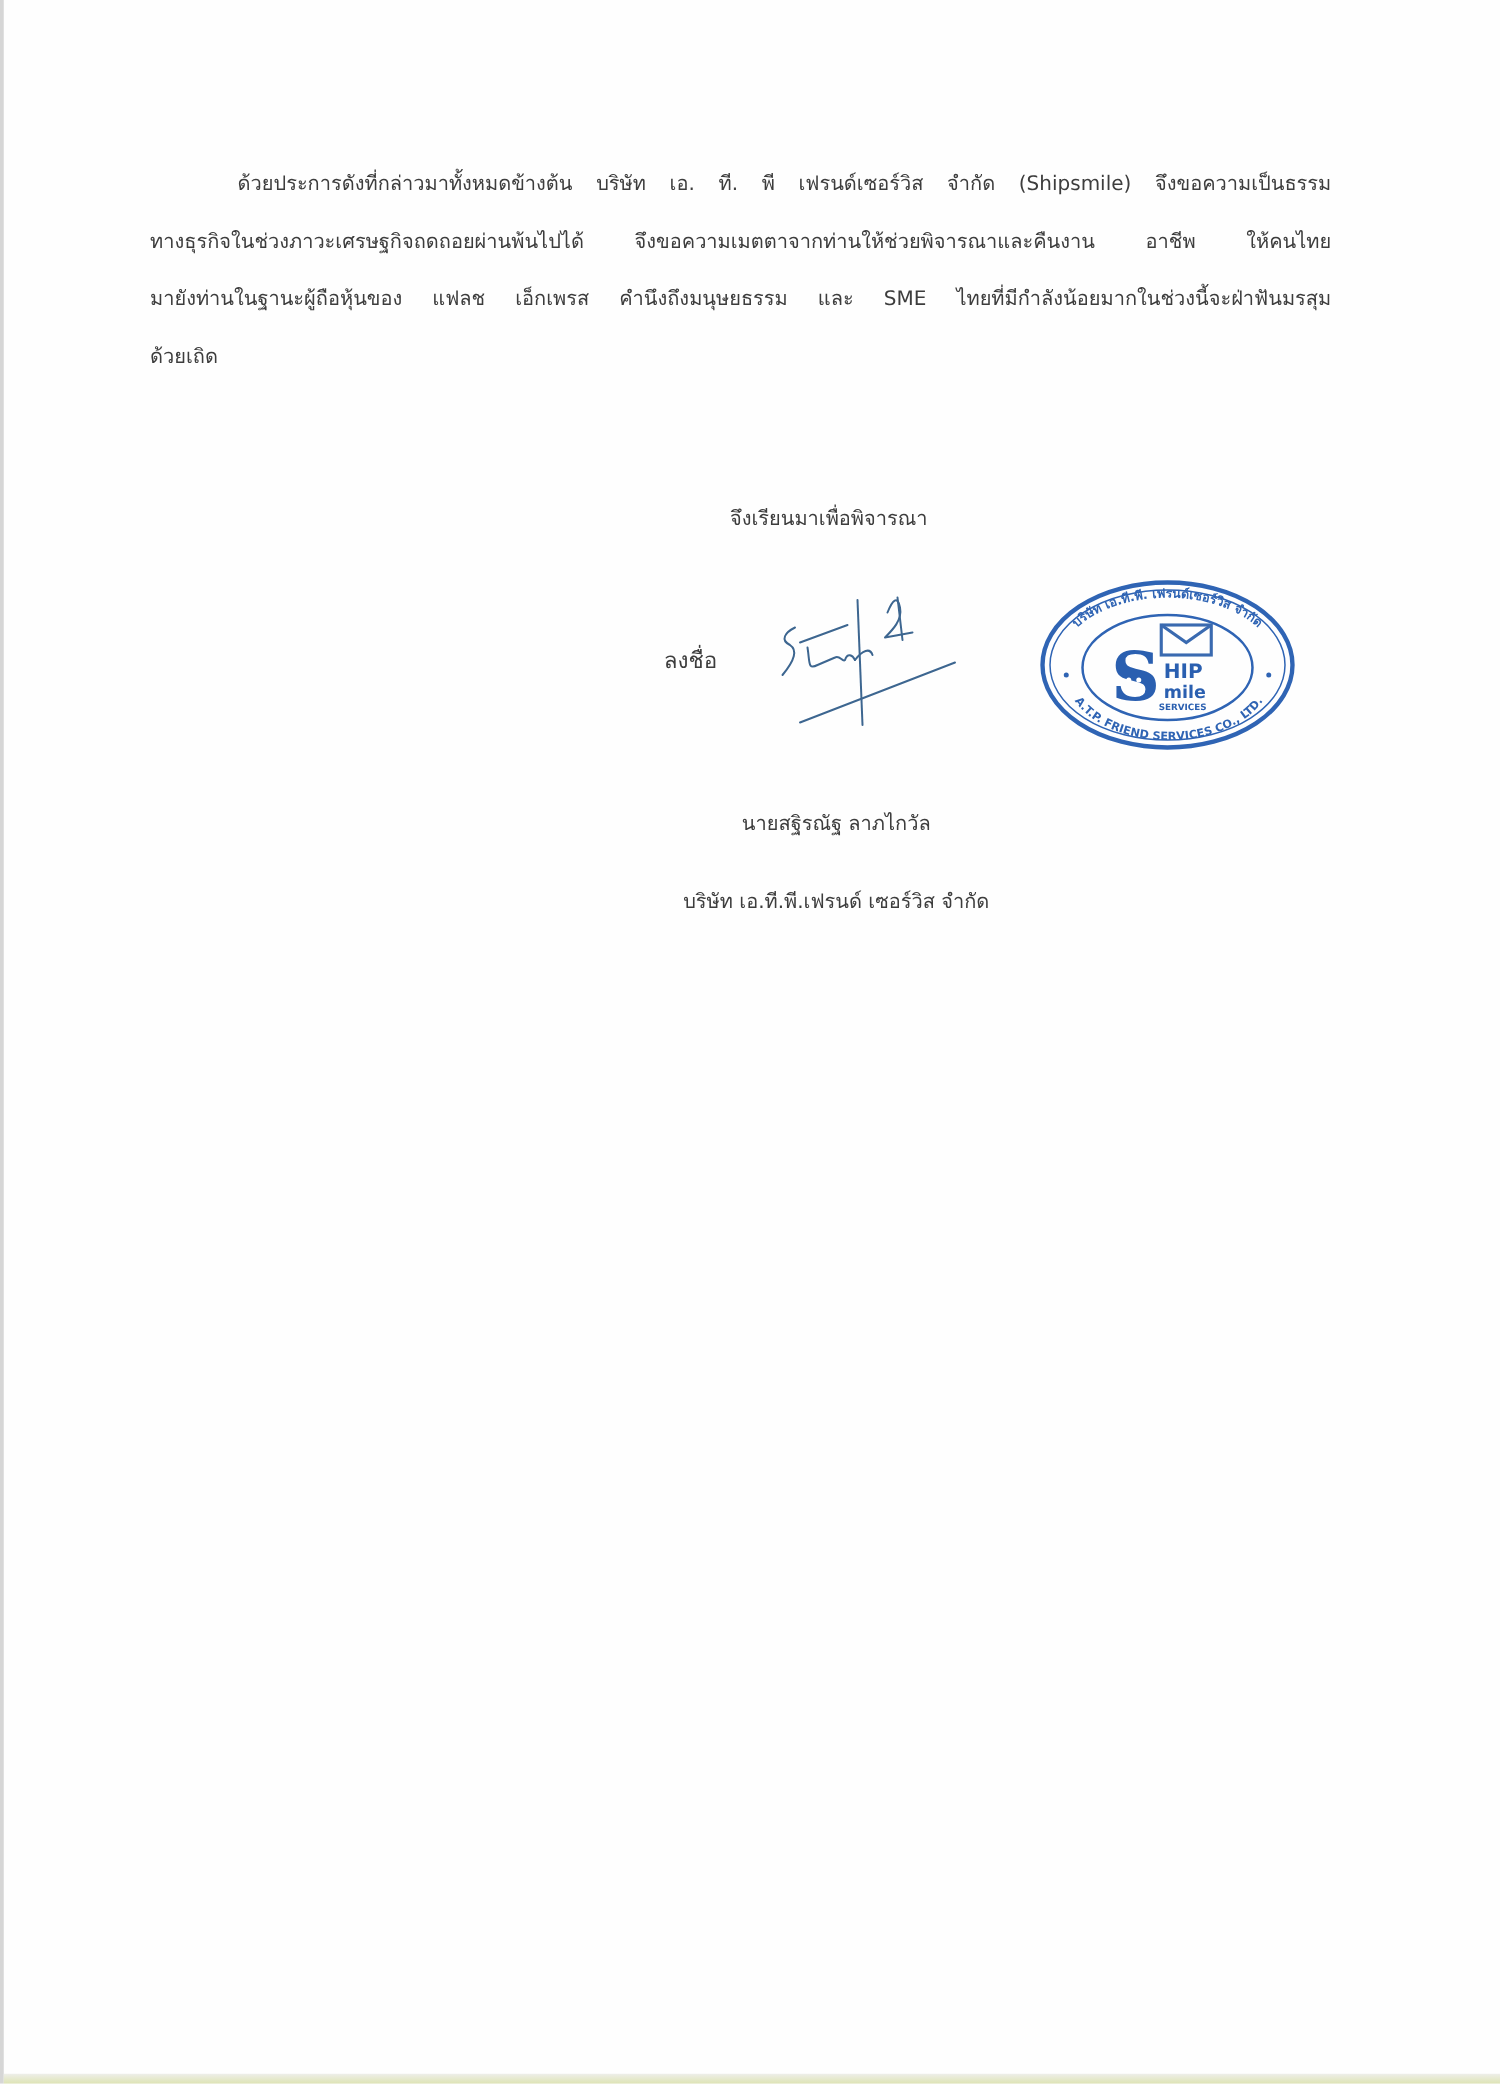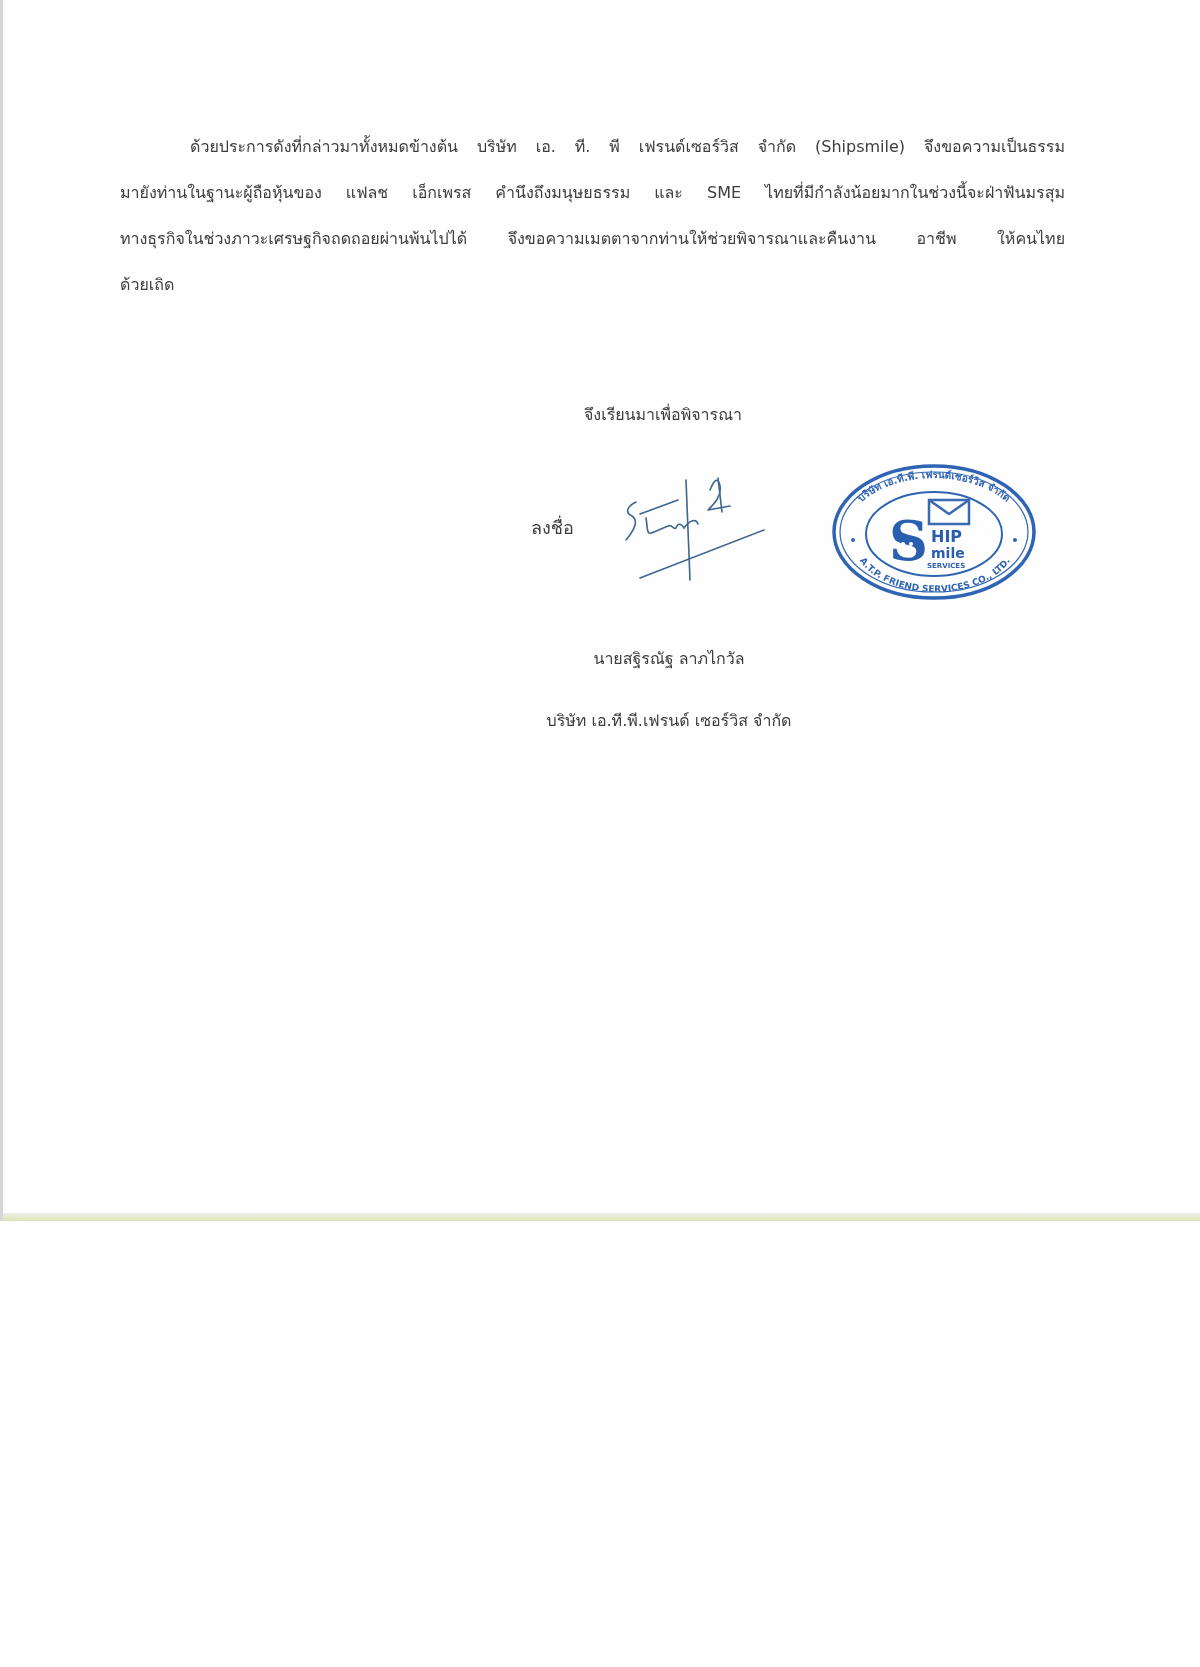--- a/index.html
+++ b/index.html
@@ -13,21 +13,21 @@
       position: relative;
       overflow: hidden;
       font-family: "DejaVu Sans", "Liberation Sans", sans-serif;
       color: #3a3a3a;
     }
     .page {
       position: absolute;
       left: 0;
       top: 0;
       width: 1200px;
-      height: 1221px;
+      height: 1667px;
       background: #fefefe;
       border-left: 3px solid #d6d6d6;
       box-sizing: border-box;
     }
     .bottom-edge {
       position: absolute;
       left: 0;
       right: 0;
       bottom: 0;
       height: 8px;
@@ -108,22 +108,22 @@
       box-sizing: border-box;
     }
   </style>
 </head>
 <body>
 
 <div class="page">
 
   <div class="body-text">
     <span class="line first">ด้วยประการดังที่กล่าวมาทั้งหมดข้างต้น บริษัท เอ. ที. พี เฟรนด์เซอร์วิส จำกัด (Shipsmile) จึงขอความเป็นธรรม</span>
+    <span class="line">ทางธุรกิจในช่วงภาวะเศรษฐกิจถดถอยผ่านพ้นไปได้ จึงขอความเมตตาจากท่านให้ช่วยพิจารณาและคืนงาน อาชีพ ให้คนไทย</span>
     <span class="line">มายังท่านในฐานะผู้ถือหุ้นของ แฟลช เอ็กเพรส คำนึงถึงมนุษยธรรม และ SME ไทยที่มีกำลังน้อยมากในช่วงนี้จะฝ่าฟันมรสุม</span>
-    <span class="line">ทางธุรกิจในช่วงภาวะเศรษฐกิจถดถอยผ่านพ้นไปได้ จึงขอความเมตตาจากท่านให้ช่วยพิจารณาและคืนงาน อาชีพ ให้คนไทย</span>
     <span class="line last">ด้วยเถิด</span>
   </div>
 
   <div class="closing c1">จึงเรียนมาเพื่อพิจารณา</div>
 
   <div class="sign-label">ลงชื่อ</div>
 
   <svg class="signature" viewBox="0 0 150 115">
     <g fill="none" stroke="#3d6690" stroke-width="1.6" stroke-linecap="round" stroke-linejoin="round">
       <path d="M18 32 C10 36 6 42 14 46 C20 50 18 58 8 70"></path>

